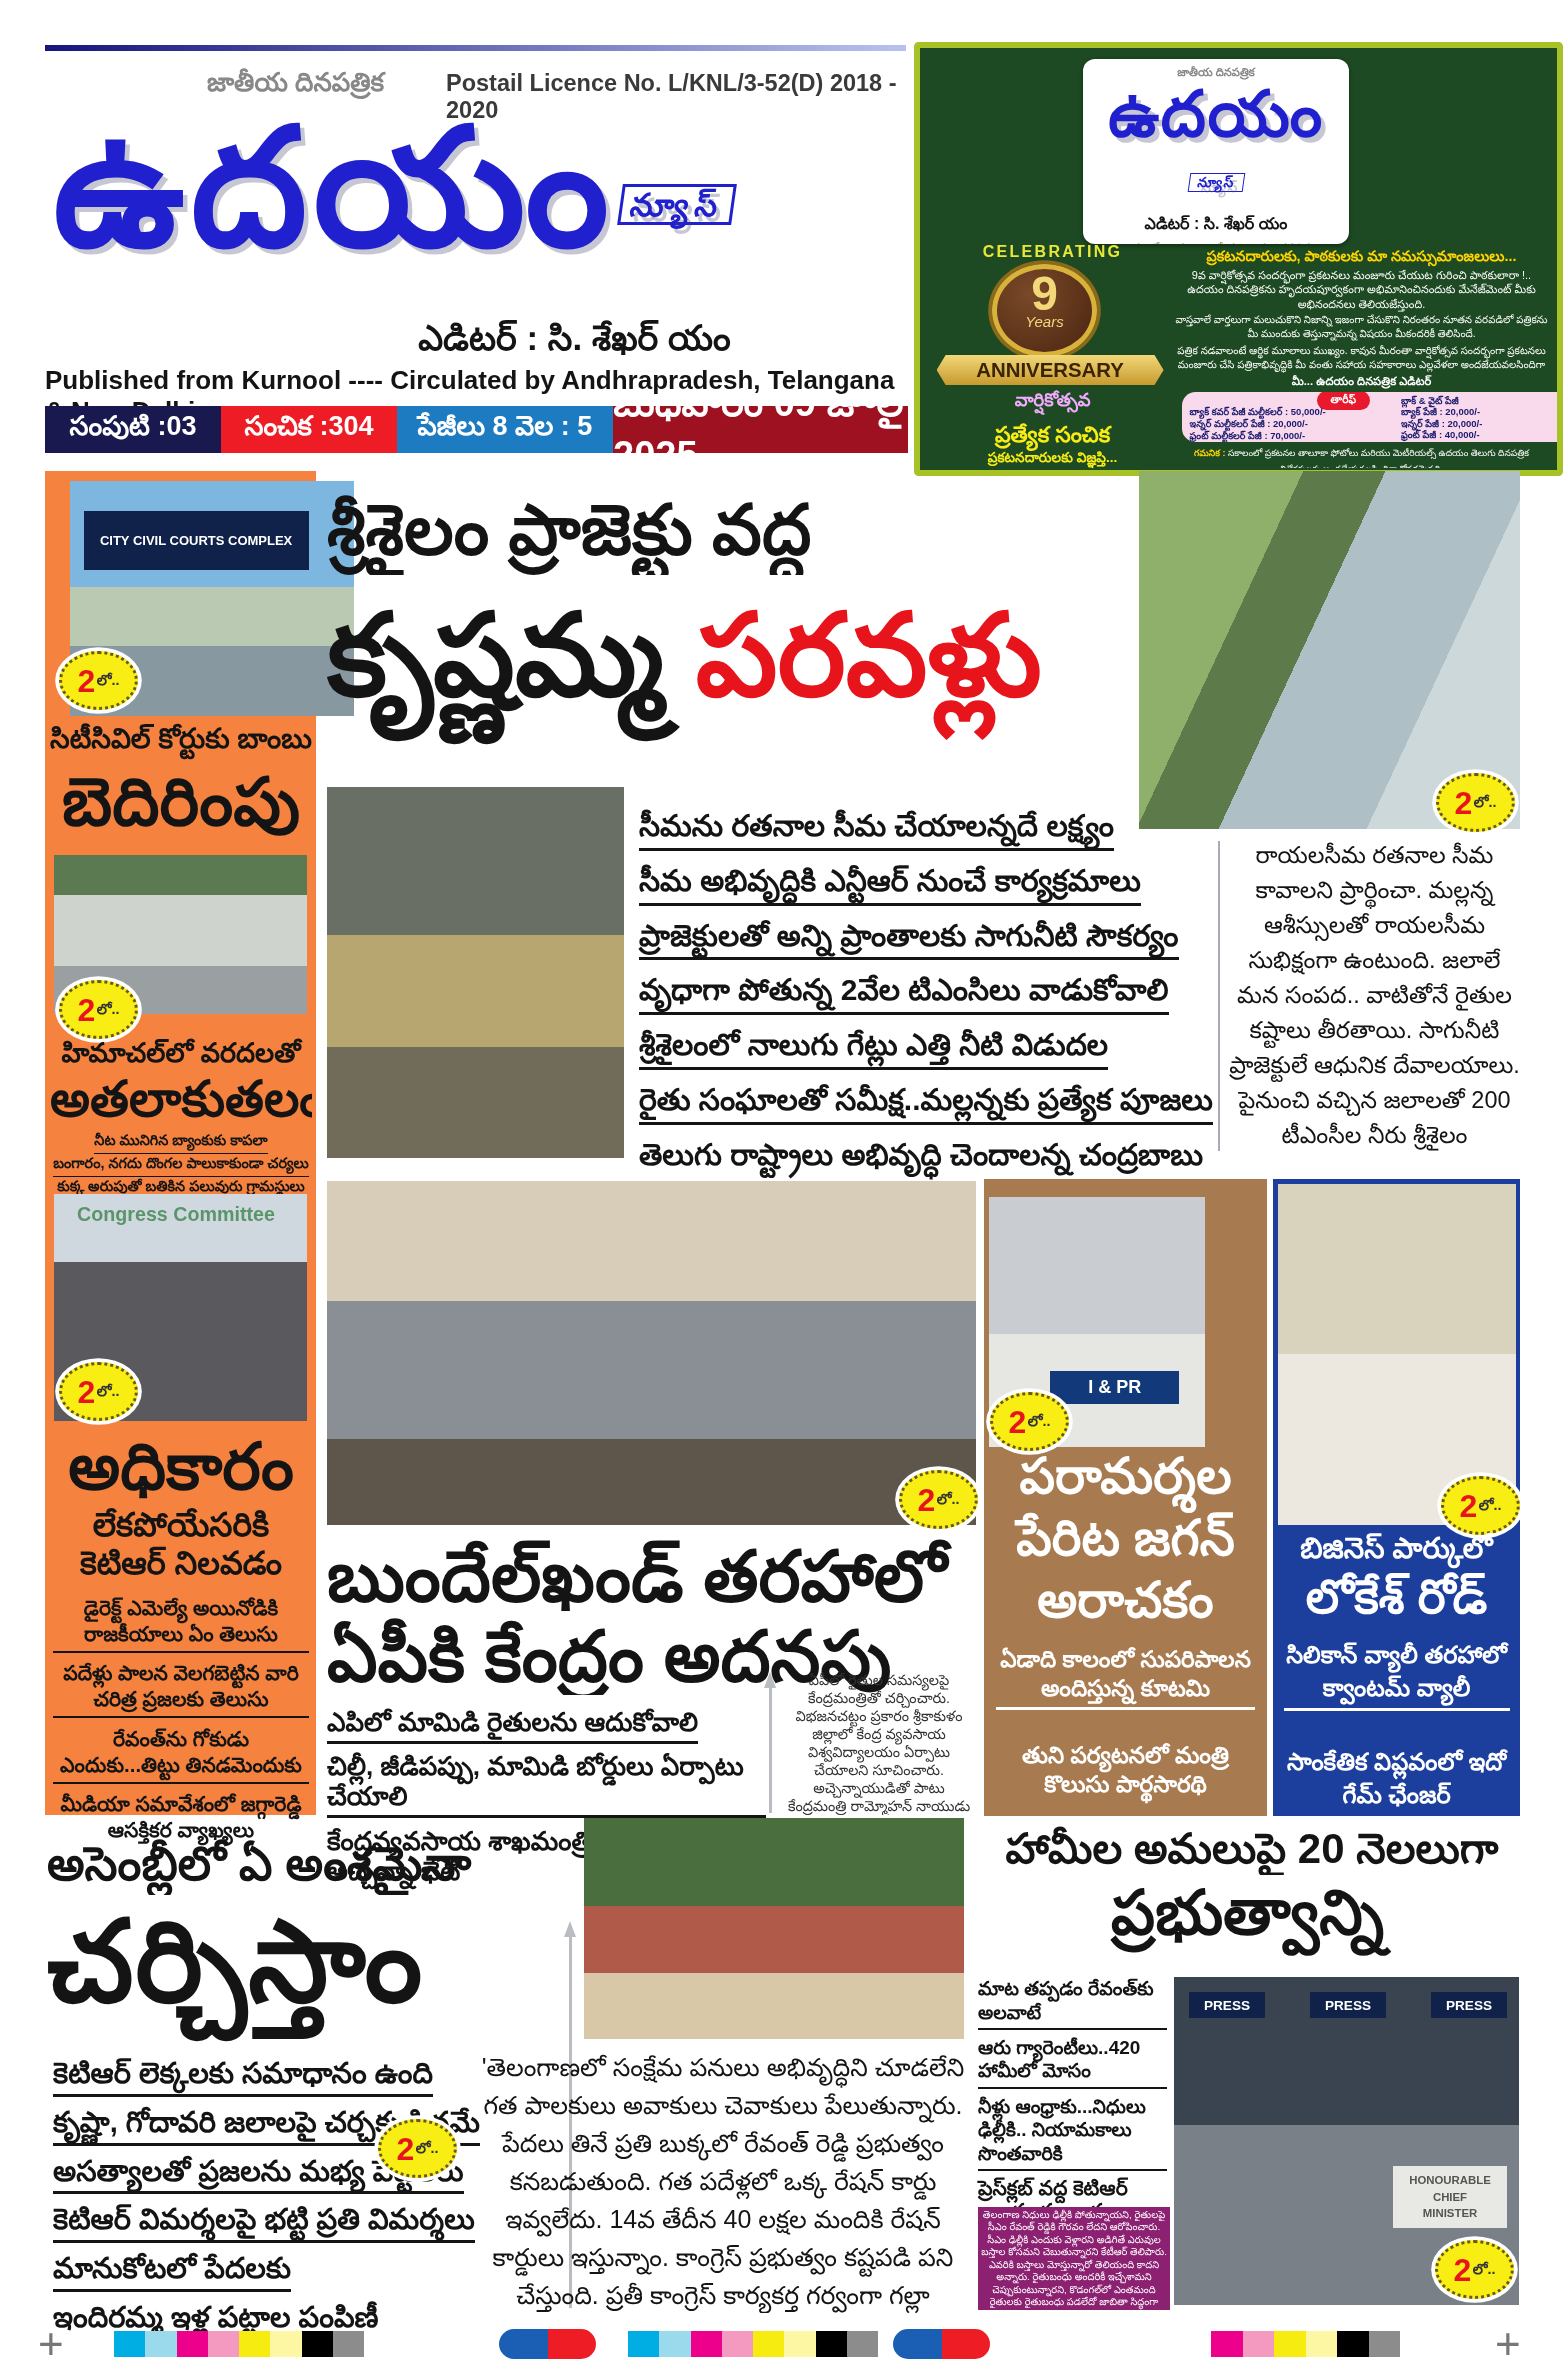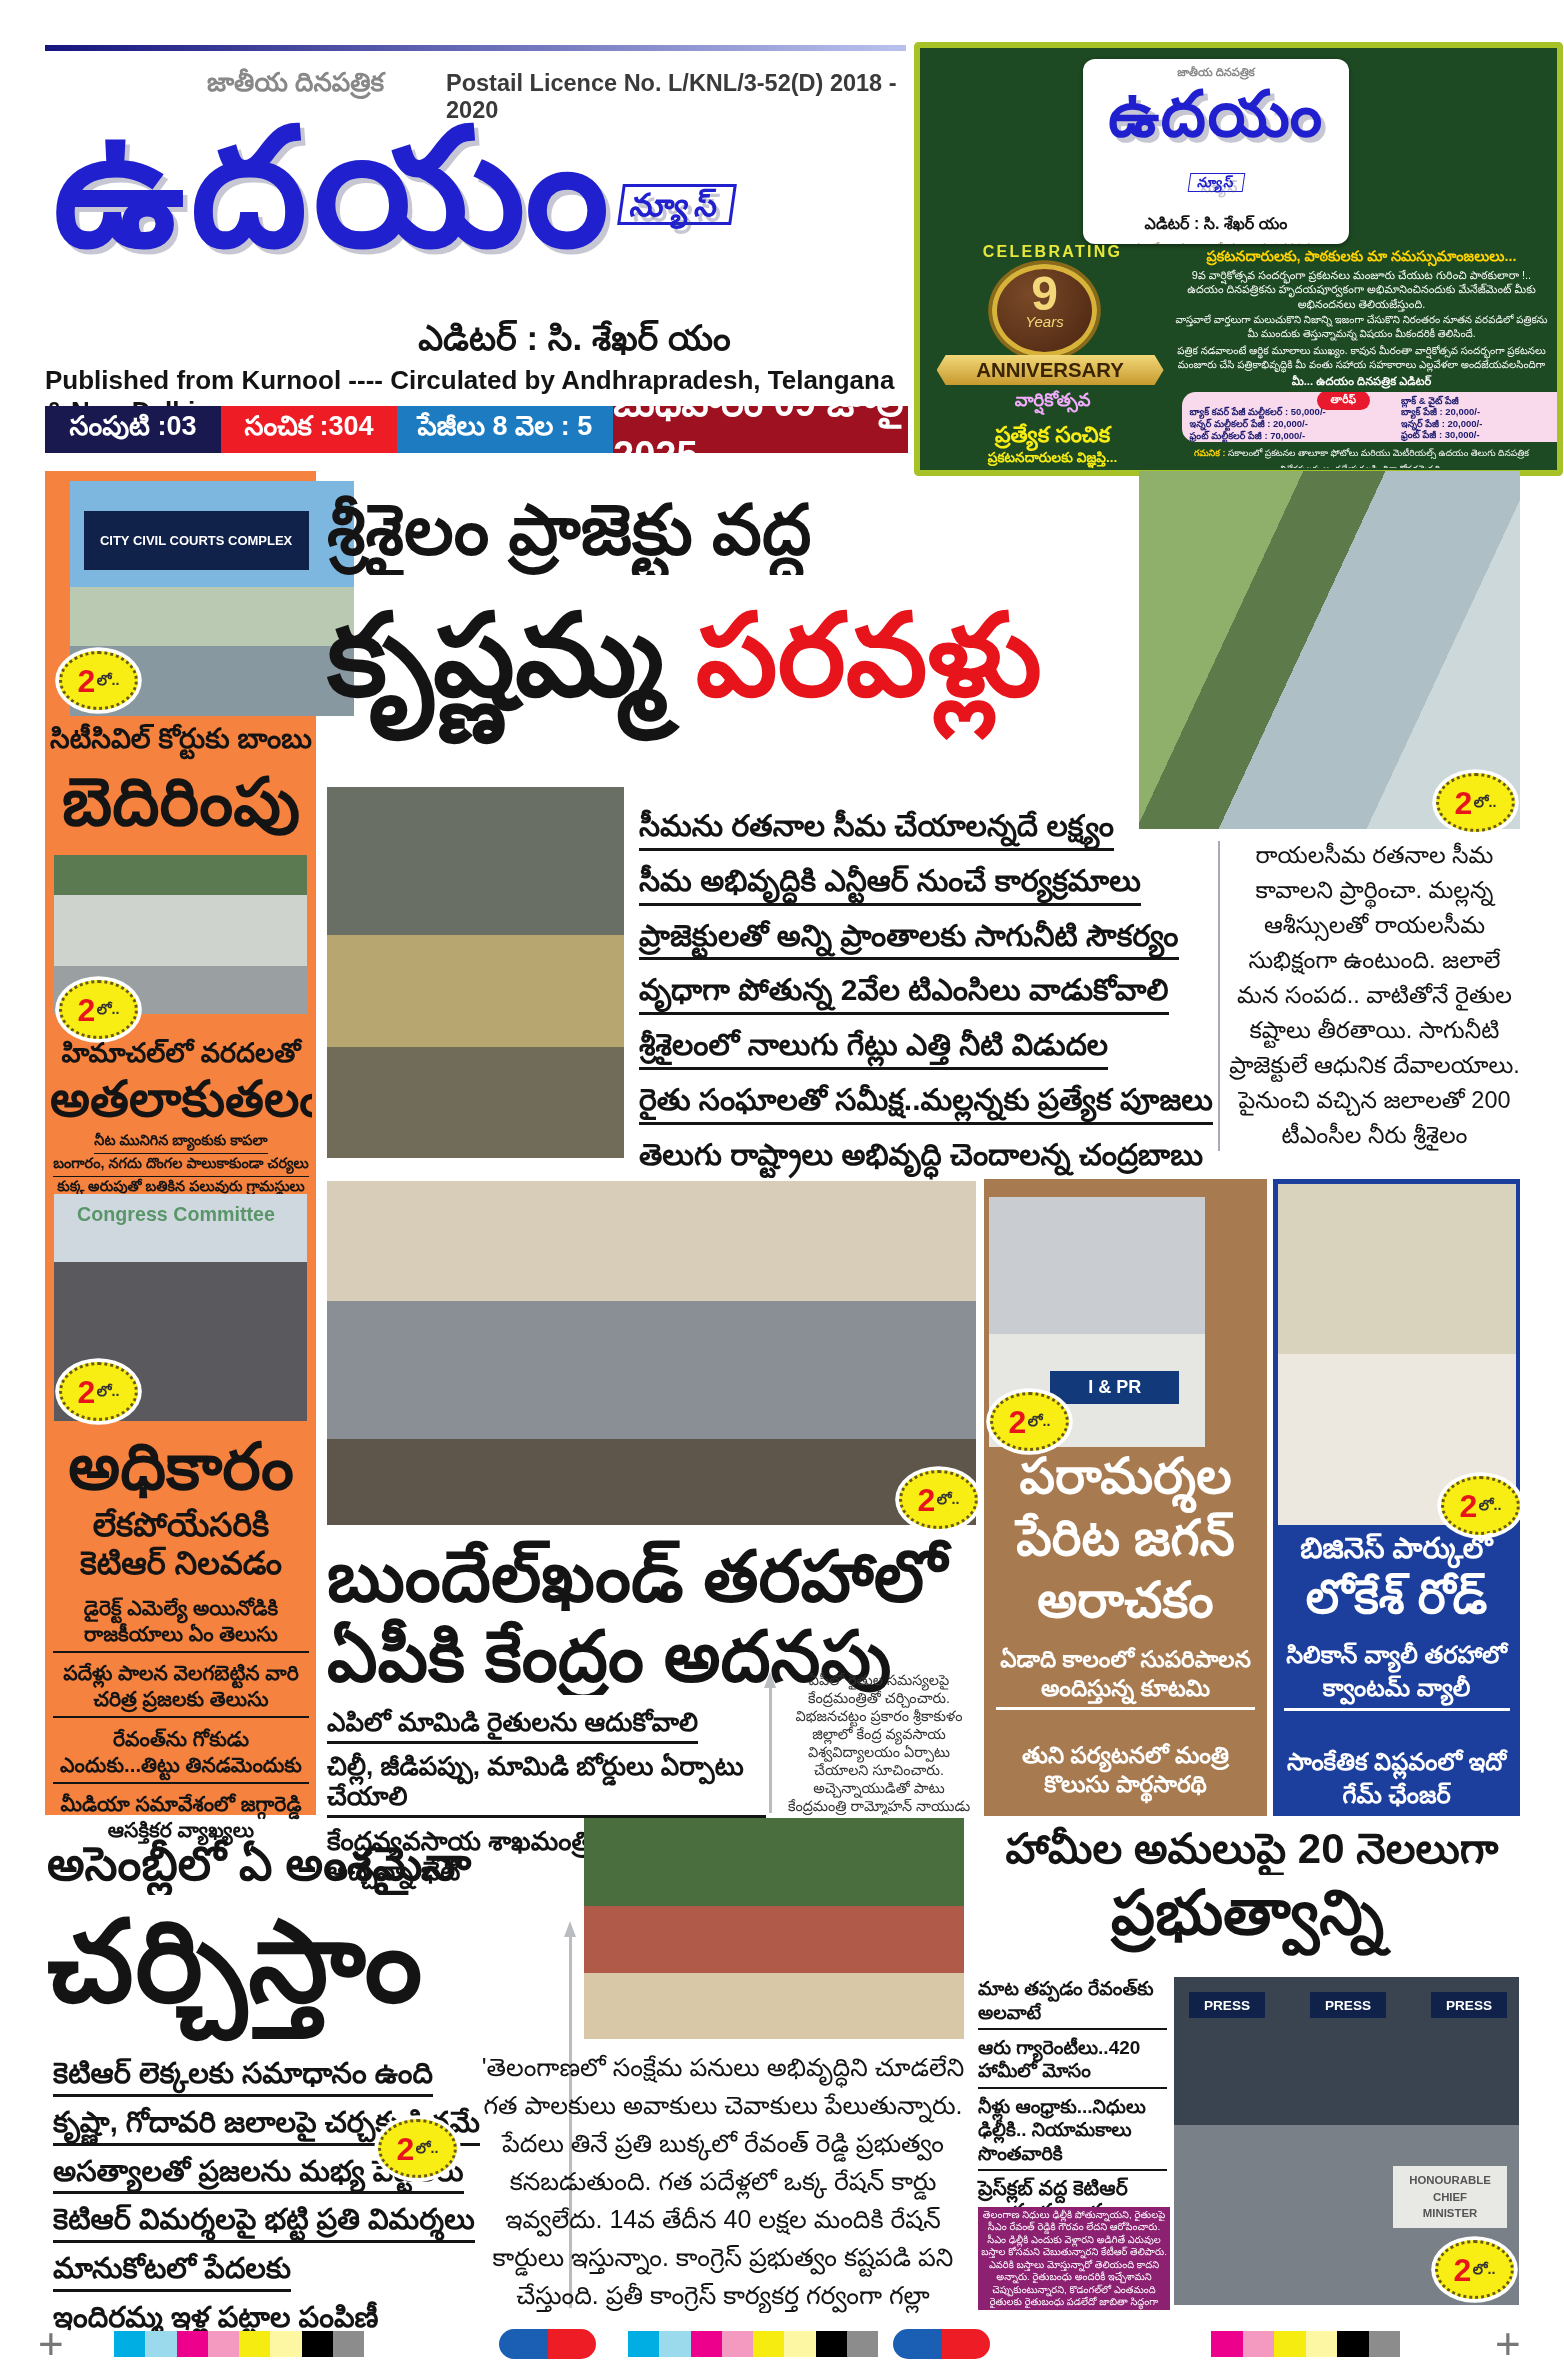--- a/index.html
+++ b/index.html
@@ -109,21 +109,21 @@
       <div class="abs" style="left:135px;top:-1.5px;"><span class="redpill" style="font-size:10.6px;">తారీఫ్</span></div>
       <div class="abs" style="left:7.6px;top:13.6px;width:197px;font-size:9.5px;font-weight:bold;color:#1a1a6e;line-height:12px;">
         <div>బ్యాక్ కవర్ పేజీ మల్టీకలర్ : 50,000/-</div>
         <div>ఇన్నర్ మల్టీకలర్ పేజీ : 20,000/-</div>
         <div>ఫ్రంట్ మల్టీకలర్ పేజీ : 70,000/-</div>
       </div>
       <div class="abs" style="left:219px;top:3px;width:136px;font-size:9.5px;font-weight:bold;color:#1a1a6e;line-height:11.4px;">
         <div>బ్లాక్ &amp; వైట్ పేజీ</div>
         <div>బ్యాక్ పేజీ : 20,000/-</div>
         <div>ఇన్నర్ పేజీ : 20,000/-</div>
-        <div>ఫ్రంట్ పేజీ : 30,000/-</div>
+        <div>ఫ్రంట్ పేజీ : 40,000/-</div>
       </div>
     </div>
     <div class="abs c ovh" style="left:254px;top:397px;width:375px;height:23px;font-size:9px;line-height:16px;color:#fff;">
       <span style="color:#ffd400;font-weight:bold;">గమనిక :</span>
       <span>సకాలంలో ప్రకటనల తాలూకా ఫోటోలు మరియు మెటీరియల్స్ ఉదయం తెలుగు దినపత్రిక విలేకరులకు అందజేయవలసిందిగా కోరడమైనది.</span>
     </div>
   </div>
 
   <div class="abs" style="left:45px;top:471px;width:271px;height:1344px;background:#f5823e;"></div>
 

